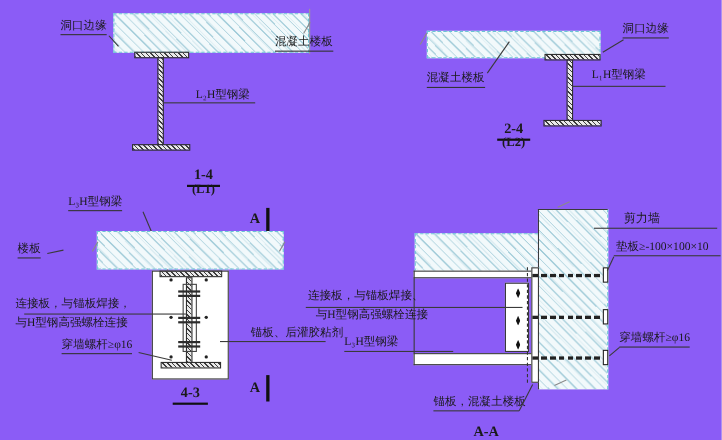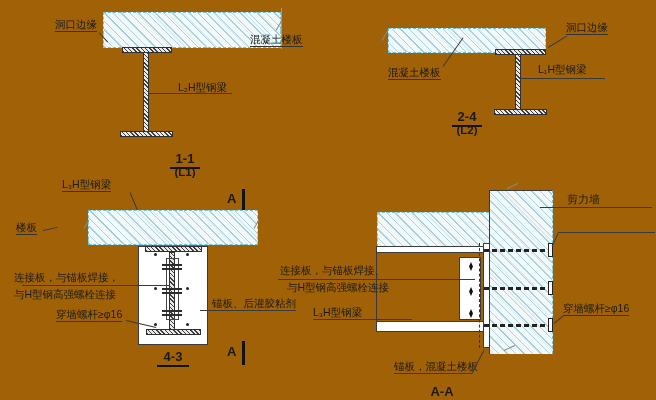--- a/index.html
+++ b/index.html
@@ -1,18 +1,18 @@
 <!DOCTYPE html>
 <html><head>
 <meta charset="utf-8">
 <style>
   html,body{margin:0;padding:0;}
   body{background:#e8e8e8;font-family:"Liberation Sans",sans-serif;}
-  #canvas{position:relative;width:656px;height:400px;background:#a16207;overflow:hidden;
-          font-family:Liberation Sans, sans-serif;color:#1a1a1a;}
+  #canvas{position:relative;width:656px;height:400px;background:#8b5cf6;overflow:hidden;
+          font-family:Liberation Serif, serif;color:#1a1a1a;}
   .abs{position:absolute;}
   
   .concrete{position:absolute;box-sizing:border-box;background-color:#f2f9fb;
     background-image:
       repeating-linear-gradient(45deg, rgba(110,175,195,.55) 0 1px, transparent 1px 6px),
       repeating-linear-gradient(45deg, rgba(110,175,195,.18) 2px 3px, transparent 3px 13px);}
   .c-border{border:1px dashed #6cc3d6;}
   
   .steel{position:absolute;box-sizing:border-box;border:1px solid #2f2f2f;
     background:repeating-linear-gradient(45deg,#3d3d3d 0 1px,#e9e9e9 1px 3px);}
@@ -53,21 +53,21 @@
   <div class="lead" style="left:99px;top:32px;width:13px;transform:rotate(48deg);"></div>
   <div class="lbl ul" style="left:250px;top:33px;">混凝土楼板</div>
 
   <div class="steel" style="left:122px;top:47px;width:50px;height:6px;"></div>
   <div class="steel" style="left:143px;top:52px;width:6px;height:80px;"></div>
   <div class="steel" style="left:120px;top:131px;width:53px;height:6px;"></div>
 
   <div class="lbl" style="left:178px;top:81px;">L₂H型钢梁</div>
   <div class="hline" style="left:148px;top:93px;width:84px;"></div>
 
-  <div class="title" style="left:170px;top:151px;width:30px;">1-1</div>
+  <div class="title" style="left:170px;top:151px;width:30px;">1-4</div>
   <div class="subtitle" style="left:166px;top:166px;width:38px;">(L1)</div>
 
   <div class="concrete c-border" style="left:388px;top:28px;width:158px;height:25px;"></div>
   <div class="brk" style="left:382px;top:40px;width:12px;transform:rotate(-60deg);"></div>
 
   <div class="lbl ul" style="left:566px;top:21px;">洞口边缘</div>
   <div class="lead" style="left:548px;top:47px;width:22px;transform:rotate(-31deg);"></div>
 
   <div class="lbl ul" style="left:388px;top:66px;">混凝土楼板</div>
   <div class="lead" style="left:443px;top:66px;width:35px;transform:rotate(-55deg);"></div>
@@ -115,21 +115,21 @@
   <div class="dot" style="left:154px;top:323px;"></div>
   <div class="dot" style="left:186px;top:323px;"></div>
 
   <div class="lbl" style="left:14px;top:271px;">连接板，与锚板焊接，</div>
   <div class="hline" style="left:22px;top:285px;width:147px;"></div>
   <div class="lbl" style="left:14px;top:288px;">与H型钢高强螺栓连接</div>
 
   <div class="lbl ul" style="left:56px;top:308px;">穿墙螺杆≥φ16</div>
   <div class="lead" style="left:126px;top:320px;width:31px;transform:rotate(13deg);"></div>
 
-  <div class="lbl" style="left:212px;top:297px;">锚板、后灌胶粘剂</div>
+  <div class="lbl" style="left:228px;top:297px;">锚板、后灌胶粘剂</div>
   <div class="hline" style="left:200px;top:310px;width:96px;"></div>
 
   <div class="marker" style="left:227px;top:344px;">A</div>
   <div class="marker-bar" style="left:242px;top:341px;height:24px;"></div>
 
   <div class="title" style="left:157px;top:349px;width:32px;">4-3</div>
 
   <div class="concrete" style="left:489px;top:190px;width:64px;height:164px;border-left:1px solid #3a3a3a;border-top:1px solid #3a3a3a;border-right:1px dashed #6cc3d6;"></div>
   <div class="brk" style="left:507px;top:188px;width:12px;transform:rotate(-25deg);"></div>
   <div class="brk" style="left:504px;top:350px;width:12px;transform:rotate(-25deg);"></div>
@@ -151,20 +151,21 @@
   <div class="boltline" style="left:484px;top:249px;width:66px;"></div>
   <div class="boltline" style="left:484px;top:287px;width:66px;"></div>
   <div class="boltline" style="left:484px;top:324px;width:66px;"></div>
   <div class="pad" style="left:548px;top:243px;"></div>
   <div class="pad" style="left:548px;top:281px;"></div>
   <div class="pad" style="left:548px;top:318px;"></div>
 
   <div class="lbl" style="left:567px;top:193px;font-size:11px;">剪力墙</div>
   <div class="hline" style="left:540px;top:207px;width:112px;"></div>
 
+  <div class="lbl" style="left:560px;top:219px;">垫板≥-100×100×10</div>
   <div class="hline" style="left:558px;top:232px;width:97px;"></div>
   <div class="lead" style="left:558px;top:233px;width:14px;transform:rotate(115deg);"></div>
 
   <div class="lbl" style="left:280px;top:264px;">连接板，与锚板焊接、</div>
   <div class="hline" style="left:278px;top:279px;width:197px;"></div>
   <div class="lbl" style="left:287px;top:281px;">与H型钢高强螺栓连接</div>
 
   <div class="lbl" style="left:313px;top:306px;">L₃H型钢梁</div>
   <div class="hline" style="left:313px;top:319px;width:99px;"></div>
 

